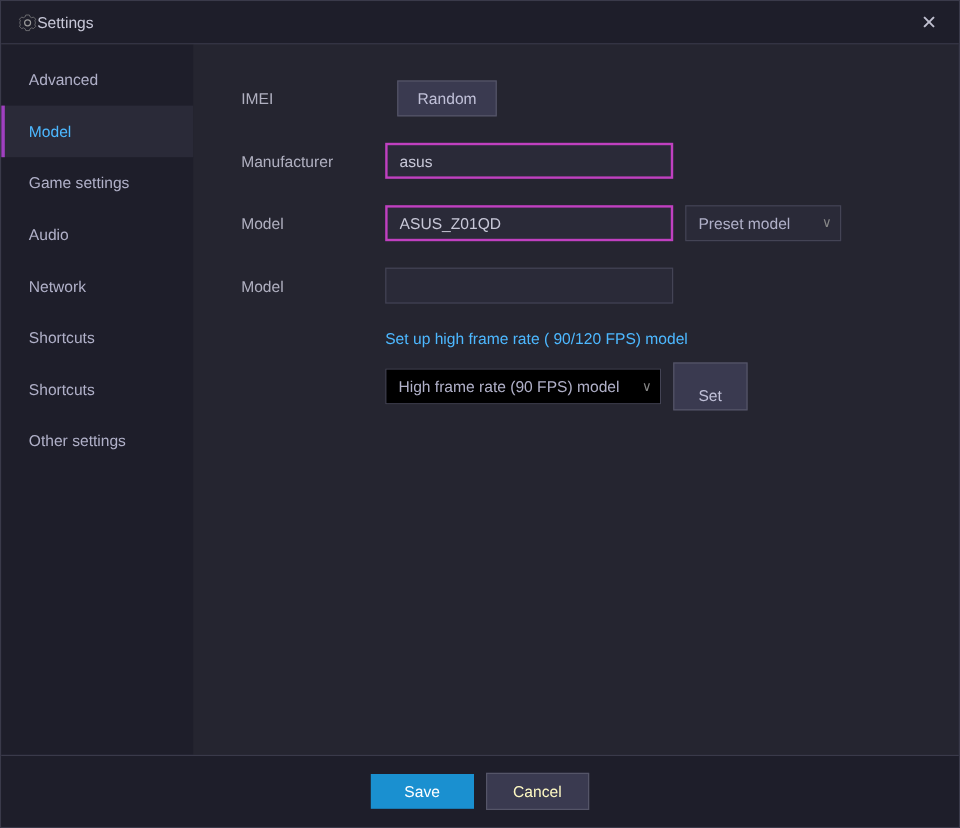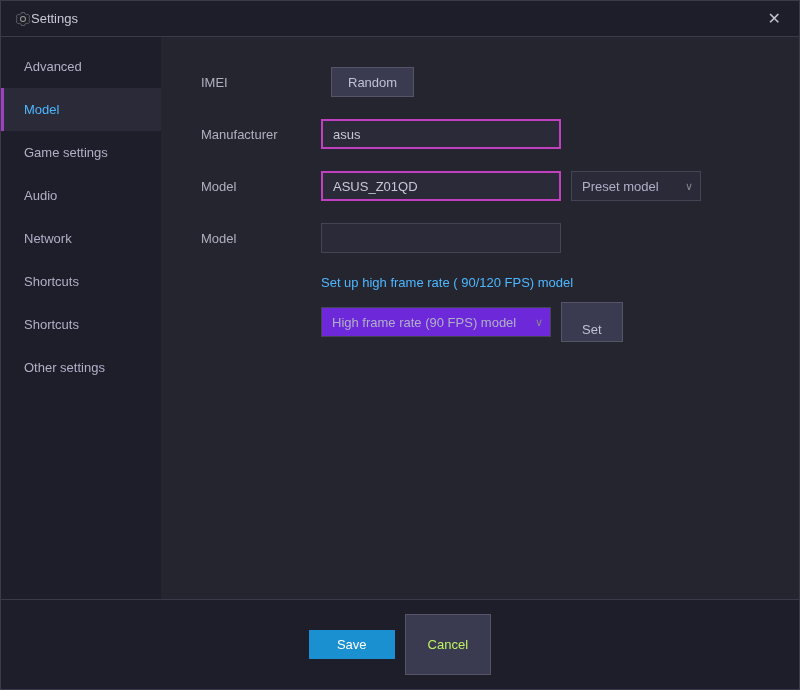--- a/index.html
+++ b/index.html
@@ -184,21 +184,21 @@
       content: '∨';
       position: absolute;
       right: 8px;
       top: 50%;
       transform: translateY(-50%);
       color: #888;
       pointer-events: none;
       font-size: 11px;
     }
     .fps-select {
-      background: #6d28d9;
+      background: #000000;
       border: 1px solid #444455;
       color: #b0b0c8;
       padding: 5px 12px 5px 10px;
       font-size: 13px;
       height: 30px;
       font-family: inherit;
       cursor: pointer;
       appearance: none;
       -webkit-appearance: none;
       width: 230px;
@@ -231,22 +231,22 @@
       border: none;
       color: #fff;
       padding: 7px 28px;
       font-size: 13px;
       cursor: pointer;
       font-family: inherit;
     }
     .btn-cancel {
       background: #3a3a50;
       border: 1px solid #555568;
-      color: #bef264;
-      padding: 22px 22px;
+      color: #fef9c3;
+      padding: 7px 22px;
       font-size: 13px;
       cursor: pointer;
       font-family: inherit;
     }
 
     
     .gear-svg { width: 16px; height: 16px; fill: #999; }
   </style>
 </head>
 <body>

